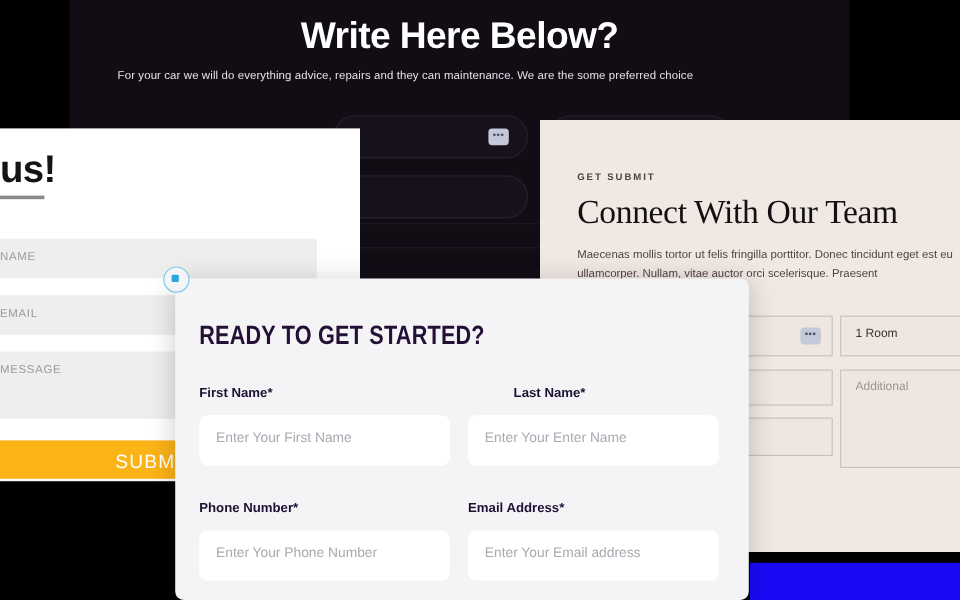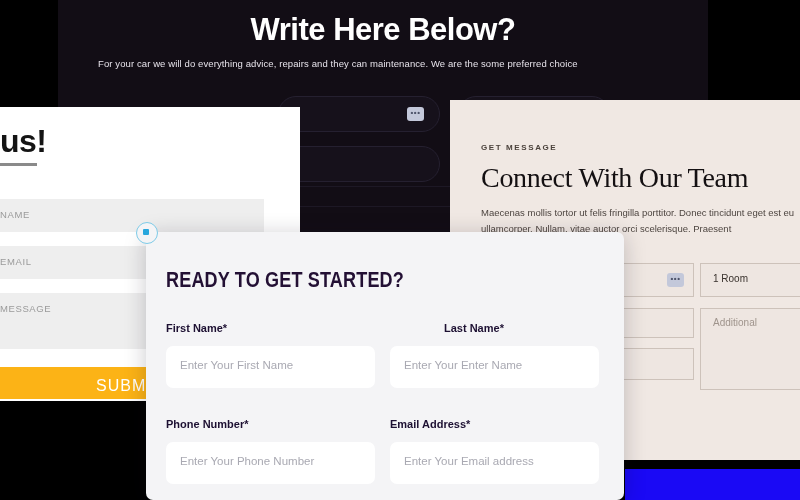--- a/index.html
+++ b/index.html
@@ -142,21 +142,21 @@
   <div class="hero-field right" style="top:96px;">
     <span class="hero-ph">Your</span>
   </div>
   <div class="hero-field wide" style="top:146px;"></div>
   <div class="hero-field right" style="top:146px;">
     <span class="hero-ph">Cho</span>
   </div>
 </div>
 
 <div class="layer" id="beige-panel">
-  <div id="bp-eyebrow">GET MESSAGE</div>
+  <div id="bp-eyebrow">GET SUBMIT</div>
   <div id="bp-title">Connect With Our Team</div>
   <div id="bp-body">Maecenas mollis tortor ut felis fringilla porttitor. Donec tincidunt eget est eu ullamcorper. Nullam, vitae auctor orci scelerisque. Praesent</div>
 
   <div class="bp-input" style="left:96px;top:163px;width:146px;height:32px;">
     <div class="kb-badge" style="left:120px;top:9px;">•••</div>
   </div>
   <div class="bp-input" style="left:250px;top:163px;width:150px;height:32px;">
     <span>1 Room</span>
   </div>
   <div class="bp-input" style="left:96px;top:208px;width:146px;height:28px;"></div>
@@ -195,21 +195,21 @@
   <div id="modal-handle">
       <i></i>
     </div>
   <div id="modal-title">READY TO GET STARTED?</div>
 
   <div class="m-label" style="left:20px;top:90px;">First Name*</div>
   <div class="m-input" style="left:20px;top:114px;width:209px;">
     <span>Enter Your First Name</span>
   </div>
 
-  <div class="m-label" style="left:252px;top:90px;padding-left:46px;">Last Name*</div>
+  <div class="m-label" style="left:236px;top:90px;padding-left:46px;">Last Name*</div>
   <div class="m-input" style="left:244px;top:114px;width:209px;">
     <span>Enter Your Enter Name</span>
   </div>
 
   <div class="m-label" style="left:20px;top:186px;">Phone Number*</div>
   <div class="m-input" style="left:20px;top:210px;width:209px;text-align:center;">
     <span>Enter Your Phone Number</span>
   </div>
 
   <div class="m-label" style="left:244px;top:186px;">Email Address*</div>

